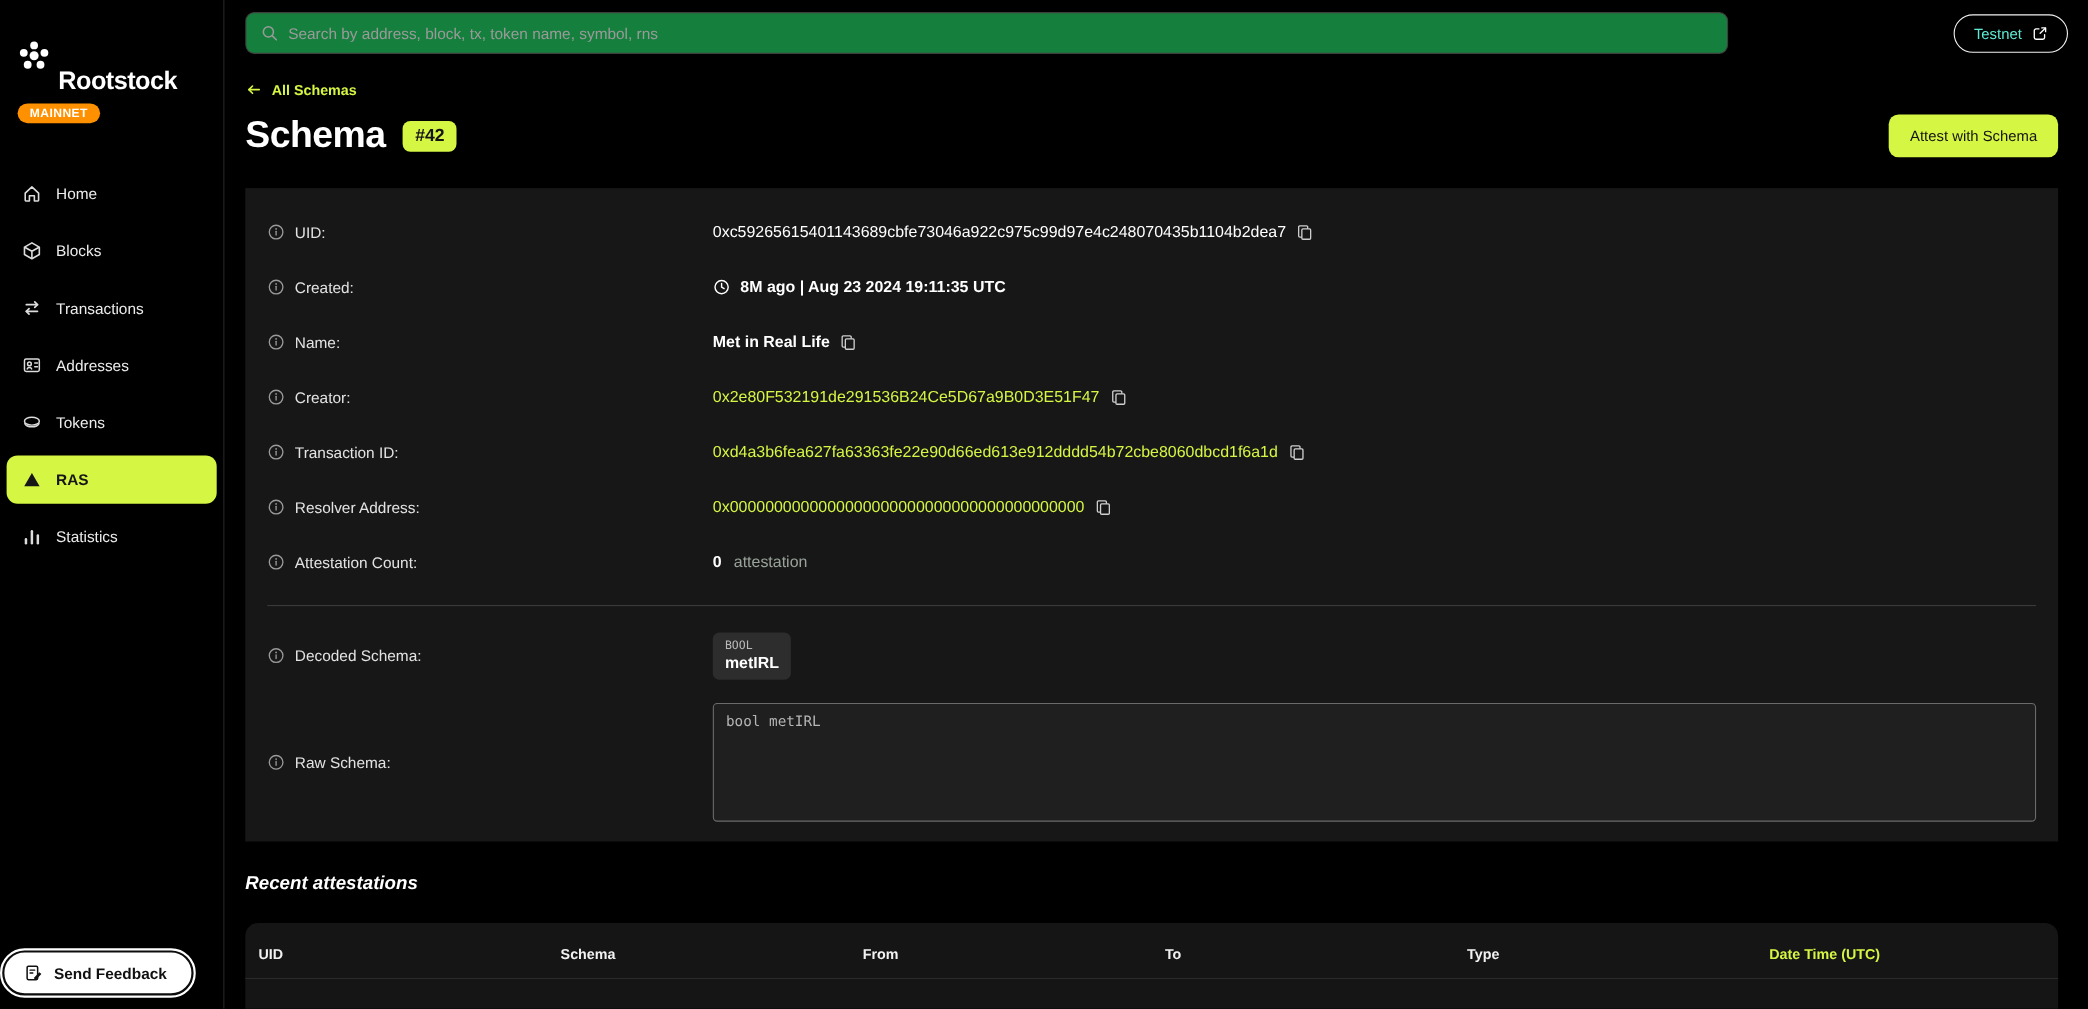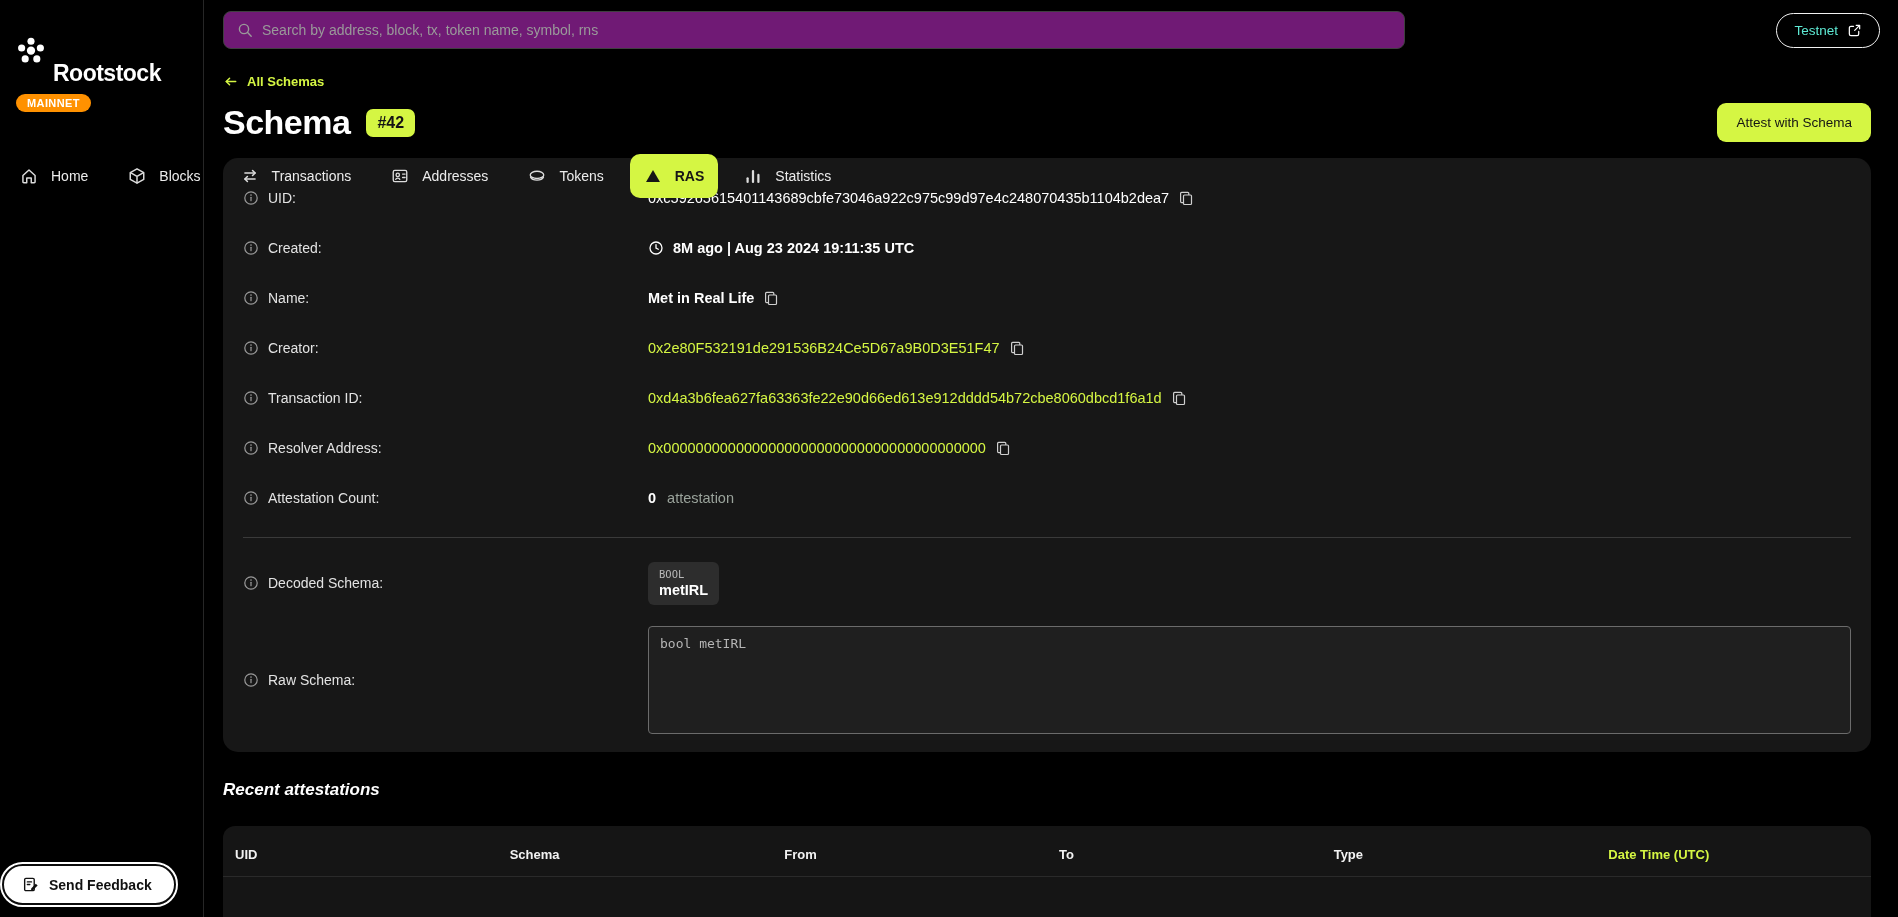--- a/index.html
+++ b/index.html
@@ -9,39 +9,39 @@
 
   
   .sidebar { width:204px; flex:0 0 204px; border-right:1px solid #262626;
              position:relative; padding:14px 0 0 0; }
   .logo-row { display:flex; align-items:center; gap:7px; padding:0 16px; cursor:pointer; }
   .logo-mark svg { display:block; }
   .logo-text { font-size:23px; font-weight:bold; letter-spacing:-0.5px;margin-top:46px; }
   .net-badge { display:inline-block; margin:7px 0 0 16px; background:#ff9100; color:#fff;
                font-size:11px; font-weight:bold; letter-spacing:0.4px;
                padding:3px 11px; border-radius:10px; }
-  .nav { margin-top:38px; display:flex; flex-direction:row; }
+  .nav { margin-top:38px; display:flex; flex-direction:column; }
   .nav-item { display:flex; align-items:center; gap:13px; height:44px; margin:4px 6px;
               padding:0 14px; border-radius:10px; font-size:14px; color:#ececec; cursor:pointer; }
   .nav-item .nicon { width:18px; height:18px; display:flex; align-items:center; color:#dcdcdc; }
-  .nav-item.active { background:var(--accent); color:#161616; font-weight:bold;justify-content:space-between; }
+  .nav-item.active { background:var(--accent); color:#161616; font-weight:bold; }
   .nav-item.active .nicon { color:#161616; }
   .feedback-btn { position:absolute; left:2px; bottom:12px; display:flex; align-items:center; gap:10px;
                   background:#fff; color:#111; font-size:14px; font-weight:bold;
                   border:2px solid #0c0c0c; outline:2px solid #fff; border-radius:22px;
                   padding:10px 22px 10px 18px; cursor:pointer; }
   .feedback-btn .nicon { color:#111; display:flex; }
 
   
   :root { --accent:#d5f643; }
   .main { flex:1 1 auto; display:flex; flex-direction:column; }
   .topbar { display:flex; align-items:center; justify-content:space-between;
             padding:11px 18px 9px 19px; }
-  .search-box { display:flex; align-items:center; gap:9px; width:1182px; height:38px;
-                background:#701a75; border:1px solid #3f3f3f; border-radius:8px; padding:0 13px; }
+  .search-box { display:flex; align-items:center; gap:9px; width:1348px; height:38px;
+                background:#15803d; border:1px solid #3f3f3f; border-radius:8px; padding:0 13px; }
   .search-box .sicon { color:#9a9a9a; display:flex; }
   .search-box input { flex:1; background:transparent; border:none; outline:none;
                       color:#e7e7e7; font-size:14px; font-family:"Liberation Sans",sans-serif; }
   .search-box input::placeholder { color:#9a9a9a; }
   .testnet-btn { display:flex; align-items:center; gap:9px; border:1px solid #f2f2f2;
                  border-radius:19px; padding:9px 17px; font-size:13.5px; color:#5eead4;
                  background:transparent; cursor:pointer; }
   .testnet-btn .nicon { display:flex; color:#fff; }
 
   .content { padding:0 27px 0 19px; }
@@ -50,21 +50,21 @@
   .breadcrumb .nicon { display:flex; color:var(--accent); }
   .title-row { display:flex; align-items:center; justify-content:space-between; margin-top:10px; }
   .title-left { display:flex; align-items:center; gap:16px; }
   .page-title { font-size:34px; font-weight:bold; letter-spacing:-0.5px; }
   .id-badge { background:var(--accent); color:#141414; font-size:16px; font-weight:bold;
               padding:5px 11px; border-radius:7px; }
   .attest-btn { background:var(--accent); color:#141414; font-size:13.5px; font-weight:normal;
                 border:none; border-radius:9px; padding:12px 19px; cursor:pointer; }
 
   
-  .panel { margin-top:16px; background:#171717; border-radius:15px; padding:15px 20px 18px 20px; }
+  .panel { margin-top:28px; background:#171717; border-radius:0; padding:15px 20px 18px 20px; }
   .drow { display:flex; align-items:center; min-height:50px; }
   .dlabel { flex:0 0 405px; display:flex; align-items:center; gap:9px;
             font-size:14px; color:#e3e3e3; }
   .dlabel .nicon { display:flex; color:#9a9a9a; }
   .dvalue { display:flex; align-items:center; gap:9px; font-size:14.5px; color:#fff; }
   .dvalue.lime { color:var(--accent); }
   .dvalue .copy { display:flex; color:#cfcfcf; cursor:pointer; }
   .dvalue .clock { display:flex; color:#fff; }
   .semibold { font-weight:bold; }
   .unit-link { color:#9aa39b; margin-left:2px; }

